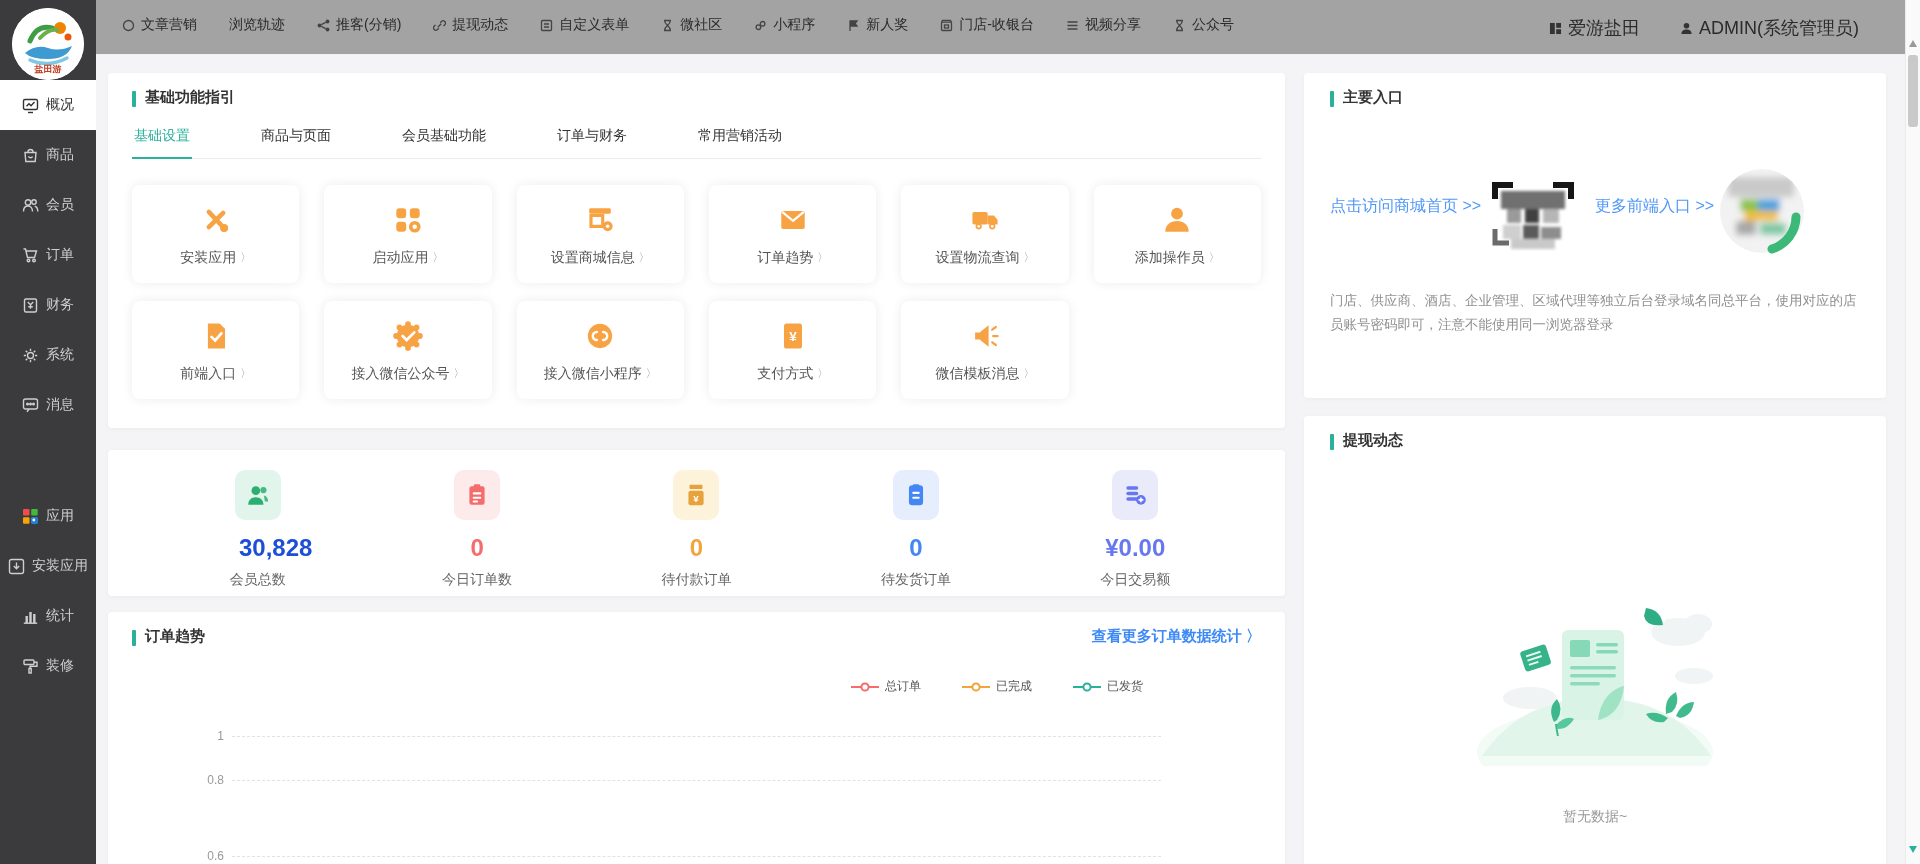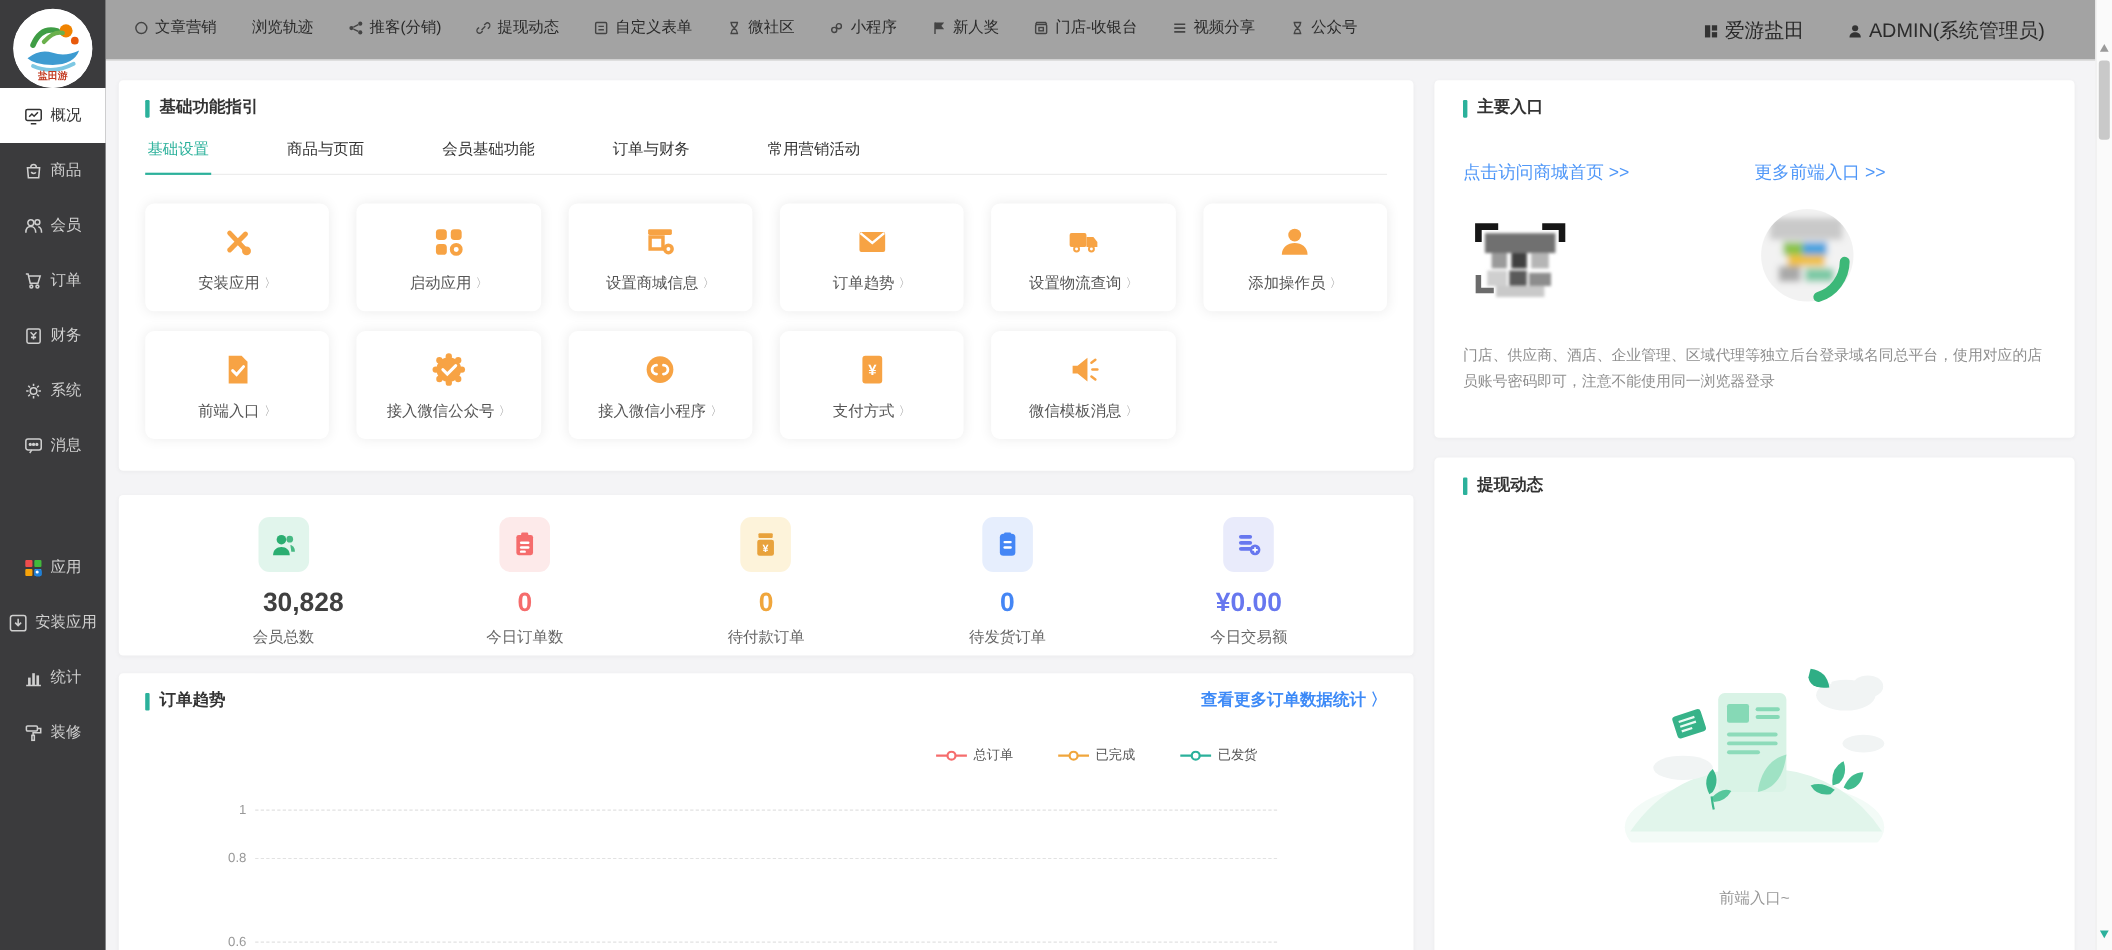--- a/index.html
+++ b/index.html
@@ -44,39 +44,39 @@
   .gcard-label { display:flex; align-items:center; gap:4px; font-size:14px; color:#555; }
   .gcard-arrow { font-size:11px; color:#999; }
 
   
   #stats-panel { height:146px; margin-bottom:16px; display:grid; grid-template-columns:repeat(5,1fr); padding:20px 40px 0; }
   .stat { display:flex; flex-direction:column; align-items:center; }
   .stat-icon { width:46px; height:50px; border-radius:10px; display:flex; align-items:center; justify-content:center; }
   .stat-icon svg { width:26px; height:26px; }
   .stat-value { margin-top:14px; font-size:24px; font-weight:bold; }
   .stat-label { margin-top:9px; font-size:14px; color:#666; }
-  .bg-green { background:#e1f5ec; }  .c-green { color:#404040;margin-left:36px; }
+  .bg-green { background:#e1f5ec; }  .c-green { color:#1d4ed8;margin-left:36px; }
   .bg-red { background:#fdeaea; }    .c-red { color:#f56c6c; }
   .bg-orange { background:#fdf3da; } .c-orange { color:#f0a63c; }
   .bg-blue { background:#e6eefd; }   .c-blue { color:#4486f5; }
   .bg-indigo { background:#e9ebfb; } .c-indigo { color:#6777ef; }
 
   
   #trend-panel { position:relative; height:420px; padding:15px 24px; }
   .trend-head { display:flex; justify-content:space-between; align-items:center; }
   .trend-link { font-size:15px; font-weight:bold; color:#3d8af7; cursor:pointer; }
   .legend { display:flex; justify-content:flex-end; gap:40px; margin-top:32px; padding-right:118px; }
   .legend-item { display:flex; align-items:center; gap:5px; font-size:12px; color:#555; cursor:pointer; }
   .grid-row { position:absolute; left:124px; right:124px; border-top:1px dashed #e2e2e2; }
   .grid-row span { position:absolute; left:-36px; top:-8px; width:28px; text-align:right; font-size:12px; color:#999; }
 
   
   #entry-panel { height:325px; padding:15px 26px; margin-bottom:18px; }
   .entry-links { display:flex; margin-top:40px; }
-  .entry-half { flex:1; display:flex; flex-direction:column; }
+  .entry-half { flex:1; display:flex; flex-direction:row; align-items:center; }
   .entry-link { font-size:16px; color:#4f97f8; cursor:pointer; }
   .qr-box { margin-top:18px; }
   .entry-note { margin-top:24px; font-size:13.5px; color:#8f8f8f; line-height:1.75; }
 
   #withdraw-panel { position:relative; height:600px; padding:15px 26px; }
   .empty-illustration { position:absolute; top:180px; left:50%; transform:translateX(-50%); }
   .empty-text { position:absolute; top:392px; left:0; width:100%; text-align:center; font-size:14px; color:#999; }
 
   
   .scrollbar { position:absolute; right:0; top:0; width:15px; height:864px; background:#fafafa; border-left:1px solid #ebebeb; z-index:7; }
@@ -650,21 +650,21 @@
             <g fill="#41bb8e">
               <path d="M196 118 q-2-16 10-22 q4 12-4 20z"></path>
               <path d="M206 120 q6-14 18-14 q-2 14-14 16z"></path>
               <path d="M198 122 q-12-8-22-4 q6 10 18 8z"></path>
             </g>
             <path d="M84 126 q-7-14 3-23 q7 10 0 21 z" fill="#3cb88c"></path>
             <path d="M86 129 q10-10 18-6 q-6 10-16 10z" fill="#57c79c"></path>
             <path d="M86 128 q1 8 2 12" stroke="#3cb88c" stroke-width="2" fill="none"></path>
           </svg>
         </div>
-        <div class="empty-text">前端入口~</div>
+        <div class="empty-text">暂无数据~</div>
       </div>
     </div>
   </div>
 
   <div class="scrollbar">
     <div class="sb-up"></div>
     <div class="sb-thumb"></div>
     <div class="sb-down"></div>
   </div>
 </div>

